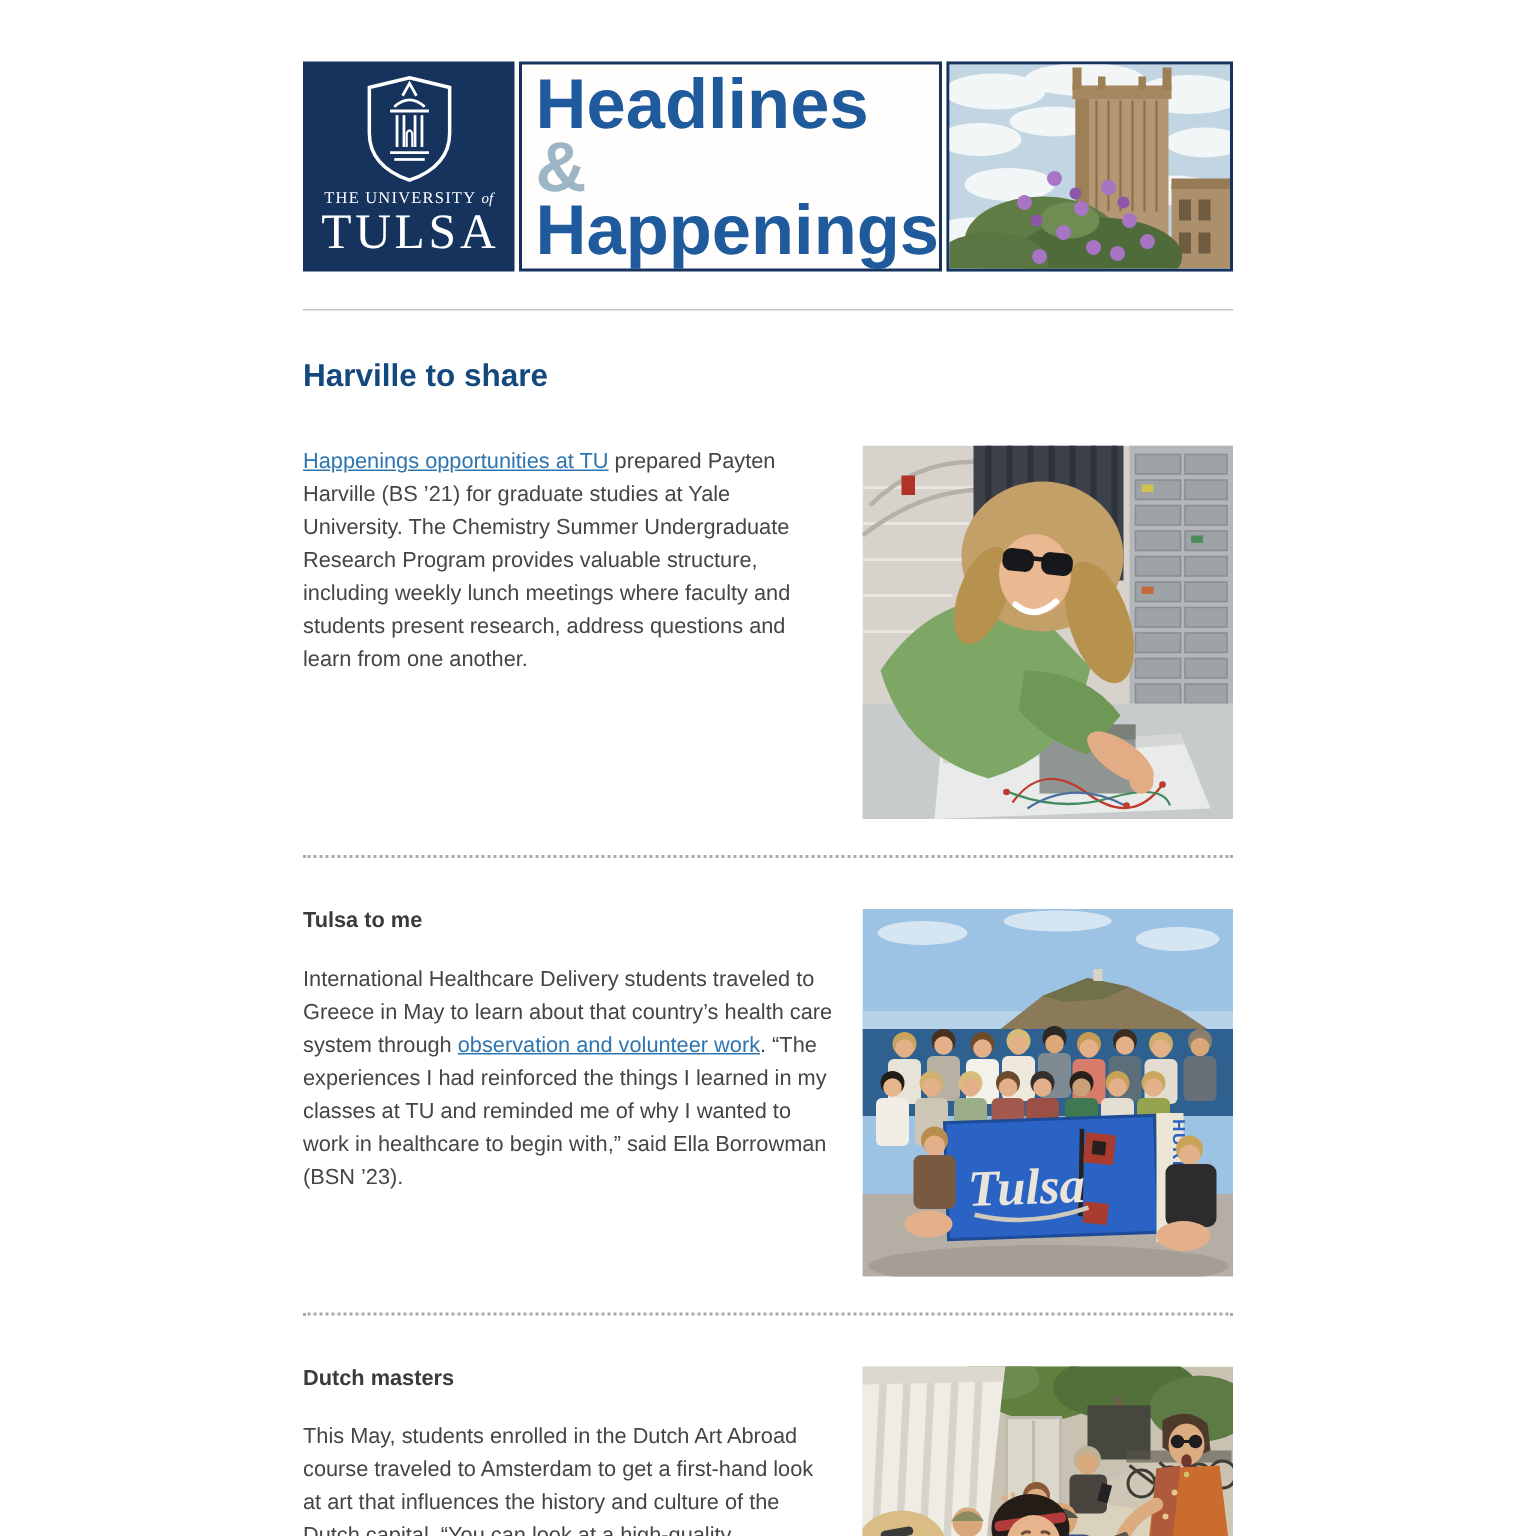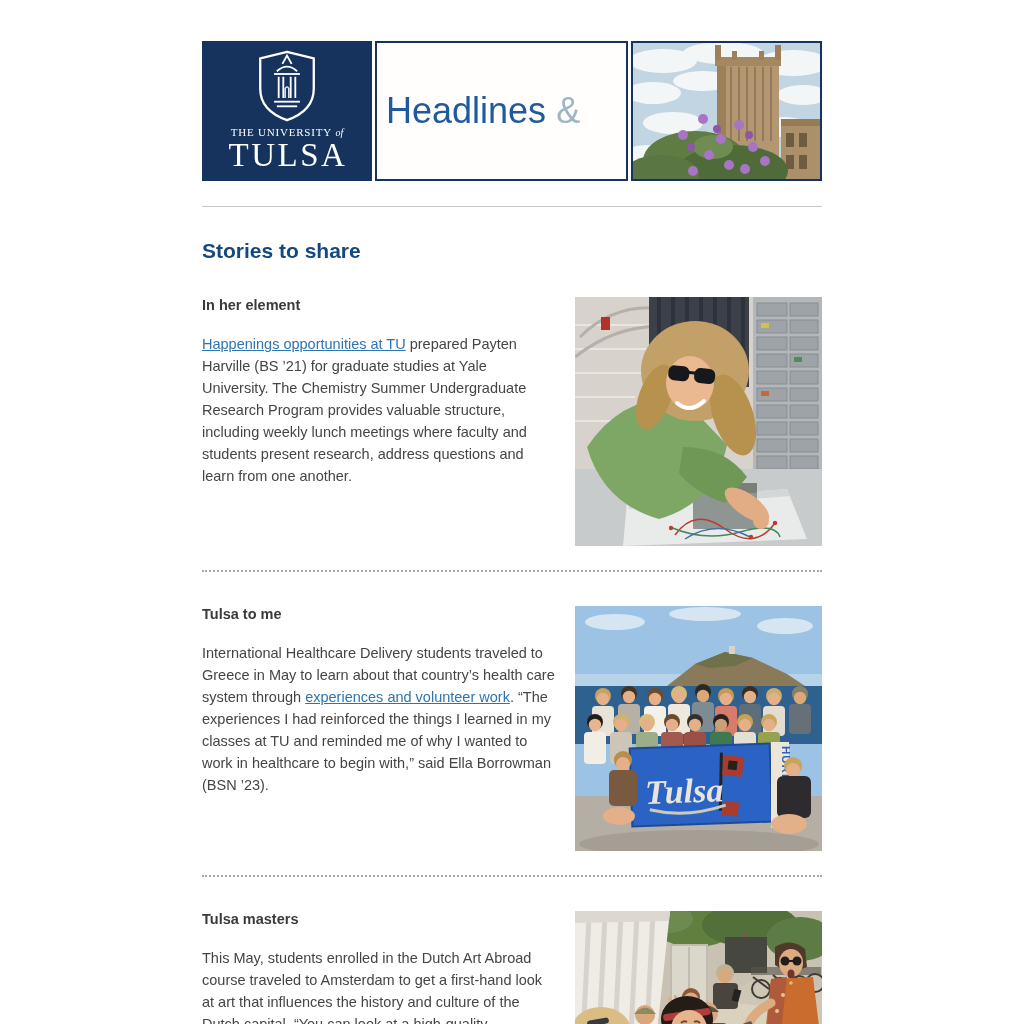--- a/index.html
+++ b/index.html
@@ -21,21 +21,21 @@
   }
   .logo-uni i { font-size:10px; letter-spacing:0; }
   .logo-tulsa {
     font-family:"Liberation Serif", serif; font-size:33px;
     letter-spacing:2.5px; line-height:1.05; margin-left:2px;
   }
   .banner-title {
     flex:1; margin:0 3px; border:2px solid #16335e; background:#fffefc;
     display:flex; flex-direction:column; justify-content:center; padding-left:9px;
   }
-  .title-line { font-size:36px; font-weight:normal; color:#1e5a9c; line-height:42px; }
+  .title-line { font-size:47px; font-weight:bold; color:#1e5a9c; line-height:42px; }
   .amp { color:#9cb6c6; }
   .banner-photo { width:187px; border:2px solid #16335e; background:#c2d5e2; }
   .banner-photo svg, .story-photo { display:block; }
 
   
   .rule { border:none; border-top:1px solid #c6c6c6; margin:25px 0 0; }
   .section-title { margin:32px 0 0; font-size:21px; font-weight:bold; color:#13497f; }
 
   .story { display:flex; align-items:flex-start; margin-top:34px; }
   .story-text { width:373px; padding-right:20px; box-sizing:border-box; }
@@ -65,20 +65,21 @@
         <path d="M31 52 V42 Q33 38 35 42 V52" fill="none" stroke="#fff" stroke-width="1.5"></path>
         <line x1="19" y1="56" x2="47" y2="56" stroke="#fff" stroke-width="2"></line>
         <line x1="22" y1="61" x2="44" y2="61" stroke="#fff" stroke-width="2"></line>
       </svg>
       <div class="logo-uni"><span>THE UNIVERSITY</span>&nbsp;<i>of</i></div>
       <div class="logo-tulsa">TULSA</div>
     </div>
 
     <div class="banner-title">
       <div class="title-line"><span>Headlines</span> <span class="amp">&amp;</span></div>
+      <div class="title-line">Happenings</div>
     </div>
 
     <div class="banner-photo">
       <svg width="187" height="136" viewBox="0 0 187 136">
         <rect width="187" height="136" fill="#c2d5e2"></rect>
         <g fill="#f3f6f7">
           <ellipse cx="30" cy="18" rx="34" ry="12"></ellipse>
             <ellipse cx="90" cy="10" rx="40" ry="11"></ellipse>
           <ellipse cx="160" cy="20" rx="36" ry="13"></ellipse>
             <ellipse cx="20" cy="50" rx="28" ry="11"></ellipse>
@@ -129,25 +130,24 @@
           <circle cx="58" cy="104" r="4"></circle>
             <circle cx="84" cy="86" r="4"></circle>
             <circle cx="116" cy="92" r="4"></circle>
         </g>
       </svg>
     </div>
   </div>
 
   <hr class="rule">
 
-  <h2 class="section-title">Stories to share</h2>
+  <h2 class="section-title">Harville to share</h2>
 
   <div class="story">
     <div class="story-text">
-      <h3>In her element</h3>
       <p><a class="link">Happenings opportunities at TU</a><span> prepared Payten Harville (BS ’21) for graduate studies at Yale University. The Chemistry Summer Undergraduate Research Program provides valuable structure, including weekly lunch meetings where faculty and students present research, address questions and learn from one another.</span></p>
     </div>
     <svg class="story-photo" width="247" height="249" viewBox="0 0 247 249">
       <rect width="247" height="249" fill="#d7d3cc"></rect>
       <g stroke="#e9e6e0" stroke-width="2">
         <line x1="0" y1="28" x2="115" y2="28"></line>
           <line x1="0" y1="52" x2="110" y2="52"></line>
         <line x1="0" y1="76" x2="80" y2="76"></line>
           <line x1="0" y1="100" x2="60" y2="100"></line>
         <line x1="0" y1="124" x2="50" y2="124"></line>
@@ -217,21 +217,21 @@
       </g>
       <path d="M102 106 Q115 117 129 104" stroke="#ffffff" stroke-width="4" fill="none" stroke-linecap="round"></path>
     </svg>
   </div>
 
   <div class="divider"></div>
 
   <div class="story">
     <div class="story-text">
       <h3>Tulsa to me</h3>
-      <p><span>International Healthcare Delivery students traveled to Greece in May to learn about that country’s health care system through </span><a class="link">experiences and volunteer work</a><span>. “The experiences I had reinforced the things I learned in my classes at TU and reminded me of why I wanted to work in healthcare to begin with,” said Ella Borrowman (BSN ’23).</span></p>
+      <p><span>International Healthcare Delivery students traveled to Greece in May to learn about that country’s health care system through </span><a class="link">observation and volunteer work</a><span>. “The experiences I had reinforced the things I learned in my classes at TU and reminded me of why I wanted to work in healthcare to begin with,” said Ella Borrowman (BSN ’23).</span></p>
     </div>
     <svg class="story-photo" width="247" height="245" viewBox="0 0 247 245">
       <rect width="247" height="245" fill="#9cc3e4"></rect>
       <rect y="68" width="247" height="14" fill="#b6d3ea"></rect>
       <g fill="#eef4f8" opacity="0.7">
         <ellipse cx="40" cy="16" rx="30" ry="8"></ellipse>
           <ellipse cx="130" cy="8" rx="36" ry="7"></ellipse>
           <ellipse cx="210" cy="20" rx="28" ry="8"></ellipse>
       </g>
       <rect y="80" width="247" height="58" fill="#2e6190"></rect>
@@ -320,21 +320,21 @@
         <circle cx="218" cy="164" r="7" fill="#e3b089"></circle>
       <rect x="202" y="170" width="34" height="42" rx="6" fill="#2e2b2e"></rect>
       <ellipse cx="214" cy="218" rx="18" ry="10" fill="#e3b089"></ellipse>
     </svg>
   </div>
 
   <div class="divider"></div>
 
   <div class="story">
     <div class="story-text">
-      <h3>Tulsa masters</h3>
+      <h3>Dutch masters</h3>
       <p><span>This May, students enrolled in the Dutch Art Abroad course traveled to Amsterdam to get a first-hand look at art that influences the history and culture of the Dutch capital. “You can look at a high-quality</span></p>
     </div>
     <svg class="story-photo" width="247" height="240" viewBox="0 0 247 240">
       <rect width="247" height="240" fill="#c9c2b2"></rect>
       <ellipse cx="120" cy="16" rx="40" ry="20" fill="#61803f"></ellipse>
       <ellipse cx="175" cy="14" rx="48" ry="22" fill="#52703a"></ellipse>
       <ellipse cx="225" cy="28" rx="34" ry="22" fill="#5d7b44"></ellipse>
       <ellipse cx="92" cy="8" rx="26" ry="14" fill="#6d8a50"></ellipse>
       <rect x="168" y="20" width="5" height="40" fill="#6b5f4a"></rect>
       <rect x="150" y="26" width="42" height="36" fill="#46473f"></rect>

